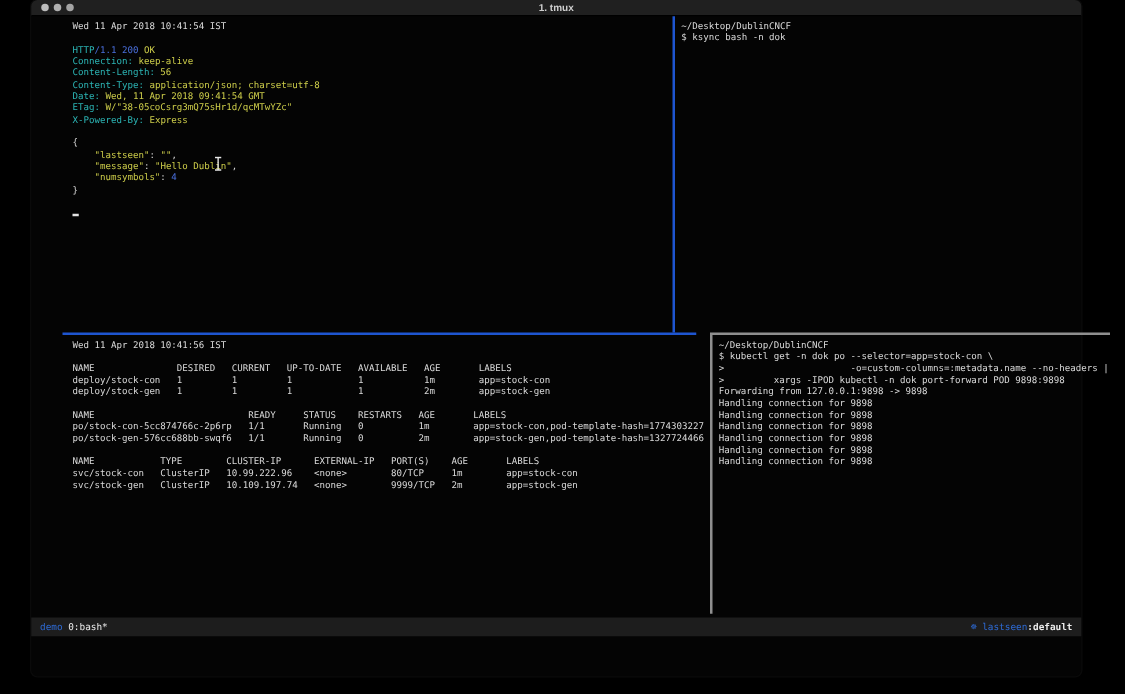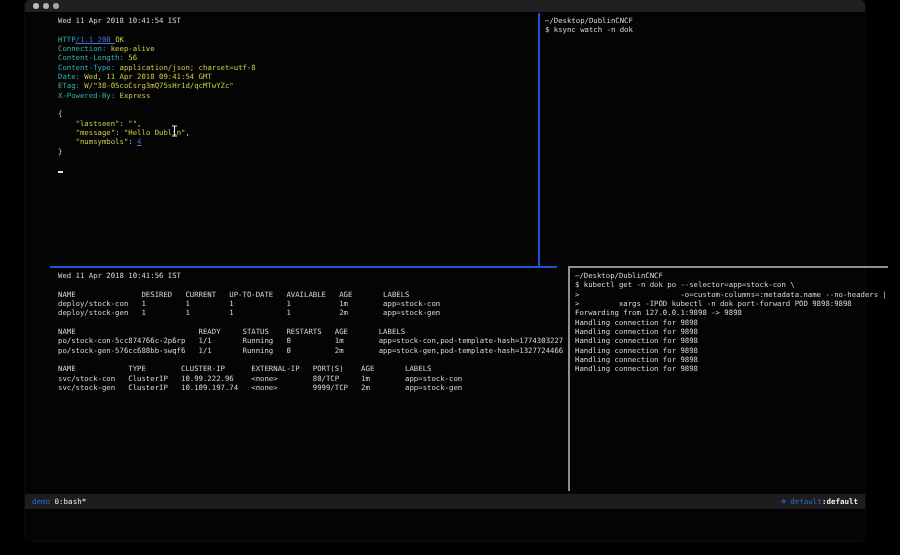--- a/index.html
+++ b/index.html
@@ -24,21 +24,21 @@
 
   .pane{position:absolute;overflow:hidden;white-space:pre;
     font:7.3px/9.35px "DejaVu Sans Mono",monospace;color:var(--white-text);}
   #pane-top-left   {left:25px;  top:13px;  width:487px; height:253px; padding:3px 0 11px 8px;}
   #pane-top-right  {left:516px; top:13px;  width:349px; height:253px; padding:3px 0 0 4px;}
   #pane-bottom-left{left:25px;  top:268px; width:517px; height:222px; padding:3px 16px 0 8px;}
   #pane-bottom-right{left:546px;top:268px; width:319px; height:222px; padding:3px 0 0 4px;}
 
   .tl{height:9.35px;}
   .c-cyan{color:var(--cyan);margin-top:16px;} .c-yellow{color:var(--yellow);margin-top:24px;}
-  .c-blue{color:var(--blue);text-decoration:underline;} .c-white{color:var(--white-text);}
+  .c-blue{color:var(--blue);} .c-white{color:var(--white-text);}
   .c-cursor{display:inline-block;width:4.5px;height:2.6px;background:#e3e3e3;margin-top:5px;}
 
   .border{position:absolute;}
   #border-v-blue{left:513px;top:13px;width:2px;height:253px;background:var(--active-border);}
   #border-h-blue{left:25px;top:266px;width:507px;height:2px;background:var(--active-border);}
   #border-h-gray{left:543px;top:266px;width:320px;height:1.5px;background:var(--inactive-border);}
   #border-v-gray{left:543px;top:267px;width:1.5px;height:224px;background:var(--inactive-border);}
 
   #status-bar{position:absolute;left:0;top:494px;width:840px;height:15px;
     background:var(--status-bg);display:flex;justify-content:space-between;align-items:center;
@@ -56,43 +56,44 @@
 
 <div id="stage">
   <div id="window">
 
     <div id="titlebar">
       <div class="lights">
         <span class="light c1"></span>
         <span class="light c2"></span>
         <span class="light c3"></span>
       </div>
+      <div id="win-title">1. tmux</div>
     </div>
 
     <div id="pane-top-left" class="pane"><div class="tl">Wed 11 Apr 2018 10:41:54 IST</div><div class="tl">&nbsp;</div><div class="tl"><span class="c-cyan">HTTP</span><span class="c-blue">/1.1 200 </span><span class="c-yellow">OK</span></div><div class="tl"><span class="c-cyan">Connection:</span><span class="c-yellow"> keep-alive</span></div><div class="tl"><span class="c-cyan">Content-Length:</span><span class="c-yellow"> 56</span></div><div class="tl"><span class="c-cyan">Content-Type:</span><span class="c-yellow"> application/json; charset=utf-8</span></div><div class="tl"><span class="c-cyan">Date:</span><span class="c-yellow"> Wed, 11 Apr 2018 09:41:54 GMT</span></div><div class="tl"><span class="c-cyan">ETag:</span><span class="c-yellow"> W/"38-05coCsrg3mQ75sHr1d/qcMTwYZc"</span></div><div class="tl"><span class="c-cyan">X-Powered-By:</span><span class="c-yellow"> Express</span></div><div class="tl">&nbsp;</div><div class="tl">{</div><div class="tl"><span class="c-yellow">    "lastseen"</span><span class="c-white">: </span><span class="c-yellow">""</span><span class="c-white">,</span></div><div class="tl"><span class="c-yellow">    "message"</span><span class="c-white">: </span><span class="c-yellow">"Hello Dublin"</span><span class="c-white">,</span></div><div class="tl"><span class="c-yellow">    "numsymbols"</span><span class="c-white">: </span><span class="c-blue">4</span></div><div class="tl">}</div><div class="tl">&nbsp;</div><div class="tl"><span class="c-cursor"></span></div></div>
 
-    <div id="pane-top-right" class="pane"><div class="tl">~/Desktop/DublinCNCF</div><div class="tl">$ ksync watch -n dok</div></div>
+    <div id="pane-top-right" class="pane"><div class="tl">~/Desktop/DublinCNCF</div><div class="tl">$ ksync bash -n dok</div></div>
 
     <div id="pane-bottom-left" class="pane"><div class="tl">Wed 11 Apr 2018 10:41:56 IST</div><div class="tl">&nbsp;</div><div class="tl">NAME               DESIRED   CURRENT   UP-TO-DATE   AVAILABLE   AGE       LABELS</div><div class="tl">deploy/stock-con   1         1         1            1           1m        app=stock-con</div><div class="tl">deploy/stock-gen   1         1         1            1           2m        app=stock-gen</div><div class="tl">&nbsp;</div><div class="tl">NAME                            READY     STATUS    RESTARTS   AGE       LABELS</div><div class="tl">po/stock-con-5cc874766c-2p6rp   1/1       Running   0          1m        app=stock-con,pod-template-hash=1774303227</div><div class="tl">po/stock-gen-576cc688bb-swqf6   1/1       Running   0          2m        app=stock-gen,pod-template-hash=1327724466</div><div class="tl">&nbsp;</div><div class="tl">NAME            TYPE        CLUSTER-IP      EXTERNAL-IP   PORT(S)    AGE       LABELS</div><div class="tl">svc/stock-con   ClusterIP   10.99.222.96    &lt;none&gt;        80/TCP     1m        app=stock-con</div><div class="tl">svc/stock-gen   ClusterIP   10.109.197.74   &lt;none&gt;        9999/TCP   2m        app=stock-gen</div></div>
 
     <div id="pane-bottom-right" class="pane"><div class="tl">~/Desktop/DublinCNCF</div><div class="tl">$ kubectl get -n dok po --selector=app=stock-con \</div><div class="tl">&gt;                       -o=custom-columns=:metadata.name --no-headers | \</div><div class="tl">&gt;         xargs -IPOD kubectl -n dok port-forward POD 9898:9898</div><div class="tl">Forwarding from 127.0.0.1:9898 -&gt; 9898</div><div class="tl">Handling connection for 9898</div><div class="tl">Handling connection for 9898</div><div class="tl">Handling connection for 9898</div><div class="tl">Handling connection for 9898</div><div class="tl">Handling connection for 9898</div><div class="tl">Handling connection for 9898</div></div>
 
     <div id="border-v-blue" class="border"></div>
     <div id="border-h-blue" class="border"></div>
     <div id="border-h-gray" class="border"></div>
     <div id="border-v-gray" class="border"></div>
 
     <div id="status-bar">
       <div class="sb-left">
         <span class="sb-session">demo</span>
         <span class="sb-window"> 0:bash*</span>
       </div>
       <div class="sb-right">
         <span class="sb-ctx-icon">☸ </span>
-        <span class="sb-context">default</span>
+        <span class="sb-context">lastseen</span>
         <span class="sb-namespace">:default</span>
       </div>
     </div>
 
     <svg id="mouse-ibeam" viewBox="0 0 7 12" xmlns="http://www.w3.org/2000/svg">
       <g stroke="#e8e8e8" stroke-width="1.1" fill="none">
         <path d="M1 1 H6 M3.5 1 V11 M1 11 H6"></path>
       </g>
     </svg>
 

